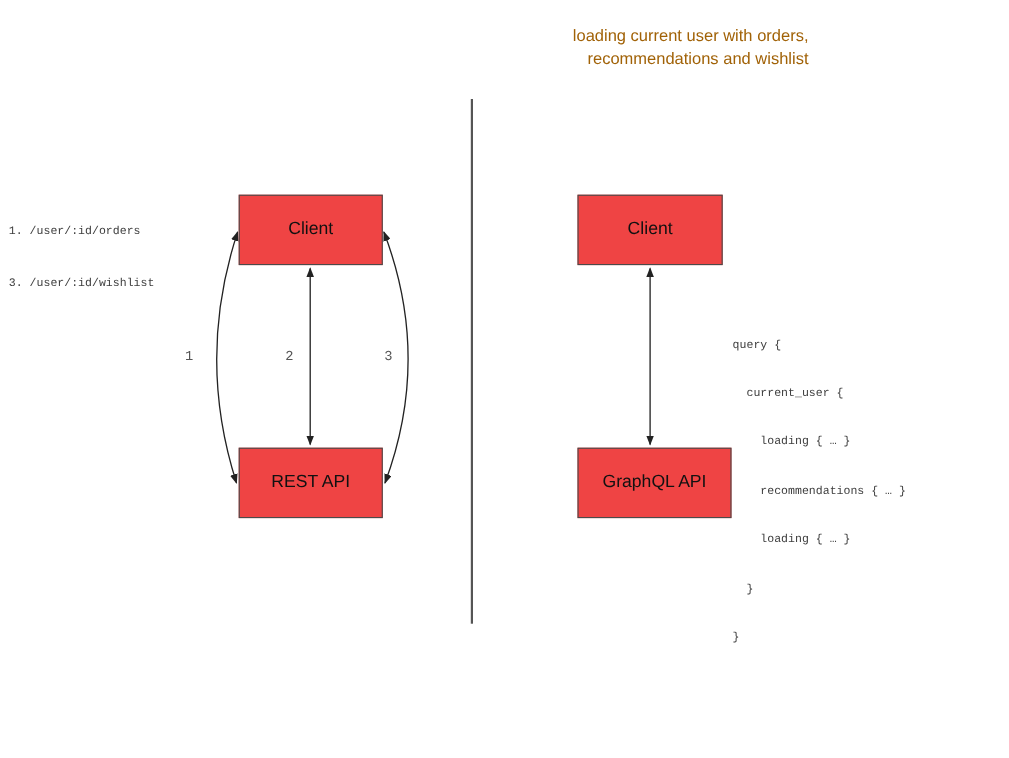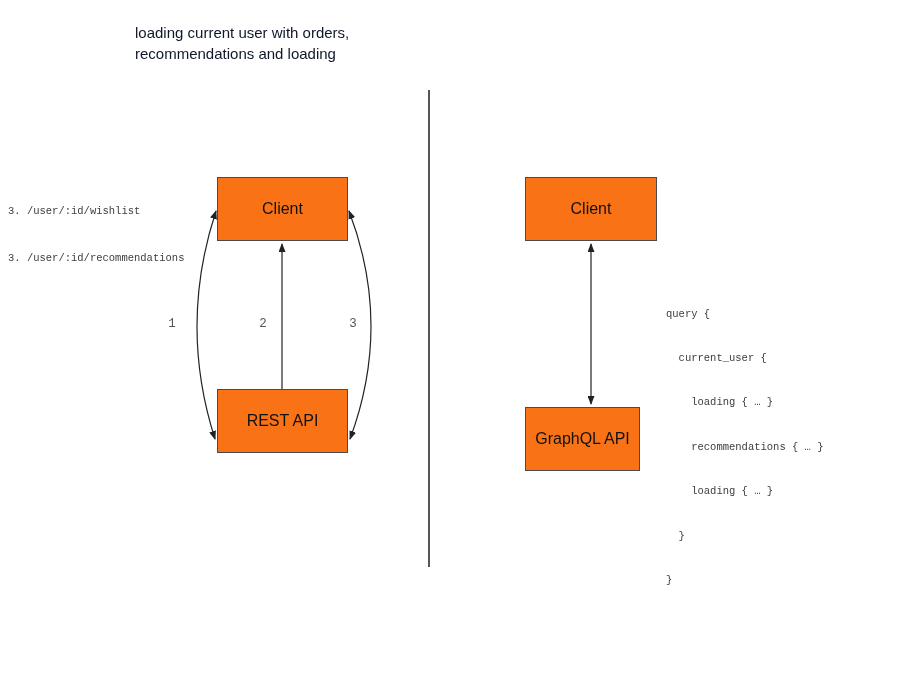--- a/index.html
+++ b/index.html
@@ -13,40 +13,40 @@
     height: 689px;
     background: #ffffff;
     font-family: "Liberation Sans", sans-serif;
     overflow: hidden;
   }
   .title {
     position: absolute;
     left: 135px;
     top: 22px;
     width: 600px;
-    text-align: left;
+    text-align: right;
     font-size: 15px;
     line-height: 21px;
-    color: #0f172a;
+    color: #a16207;
   }
   .node-box {
     position: absolute;
-    background: #f97316;
+    background: #ef4444;
     border: 1.5px solid #4a4a4a;
     box-sizing: border-box;
     display: flex;
     align-items: center;
     justify-content: center;
     font-size: 16px;
     color: #111111;
   }
   .box-rest-client   { left: 217px; top: 177px; width: 131px; height: 64px; }
-  .box-rest-api      { left: 217px; top: 389px; width: 131px; height: 64px; }
+  .box-rest-api      { left: 217px; top: 407px; width: 131px; height: 64px; }
   .box-gql-client    { left: 525px; top: 177px; width: 132px; height: 64px; }
-  .box-gql-api       { left: 525px; top: 407px; width: 115px; height: 64px; }
+  .box-gql-api       { left: 525px; top: 407px; width: 140px; height: 64px; }
   .mono-block {
     position: absolute;
     font-family: "Liberation Mono", "DejaVu Sans Mono", monospace;
     font-size: 10.5px;
     color: #3d3d3d;
     white-space: pre;
   }
   .endpoints {
     left: 8px;
     top: 173px;
@@ -85,38 +85,38 @@
     pointer-events: none;
   }
 </style>
 </head>
 <body>
 
 <div class="canvas">
 
   <div class="title">
     <div>loading current user with orders,</div>
-    <div>recommendations and loading</div>
+    <div>recommendations and wishlist</div>
   </div>
 
   <svg class="arrows-svg" viewBox="0 0 917 689" xmlns="http://www.w3.org/2000/svg">
     <defs>
       <marker id="ah" markerWidth="9" markerHeight="7" refX="8" refY="3.5" orient="auto-start-reverse" markerUnits="userSpaceOnUse">
         <path d="M0,0 L9,3.5 L0,7 z" fill="#222222"></path>
       </marker>
     </defs>
     <path d="M 216 211 Q 178.5 325 215 439" fill="none" stroke="#222222" stroke-width="1.2" marker-start="url(#ah)" marker-end="url(#ah)"></path>
     <path d="M 282 244 L 282 404" fill="none" stroke="#222222" stroke-width="1.2" marker-start="url(#ah)" marker-end="url(#ah)"></path>
     <path d="M 349 211 Q 392.5 325 350 439" fill="none" stroke="#222222" stroke-width="1.2" marker-start="url(#ah)" marker-end="url(#ah)"></path>
     <path d="M 591 244 L 591 404" fill="none" stroke="#222222" stroke-width="1.2" marker-start="url(#ah)" marker-end="url(#ah)"></path>
   </svg>
 
   <div class="mono-block endpoints">
+    <div>1. /user/:id/orders</div>
     <div>3. /user/:id/wishlist</div>
-    <div>3. /user/:id/recommendations</div>
   </div>
 
   <div class="node-box box-rest-client">
     <span>Client</span>
   </div>
 
   <div class="node-box box-rest-api">
     <span>REST API</span>
   </div>
 

